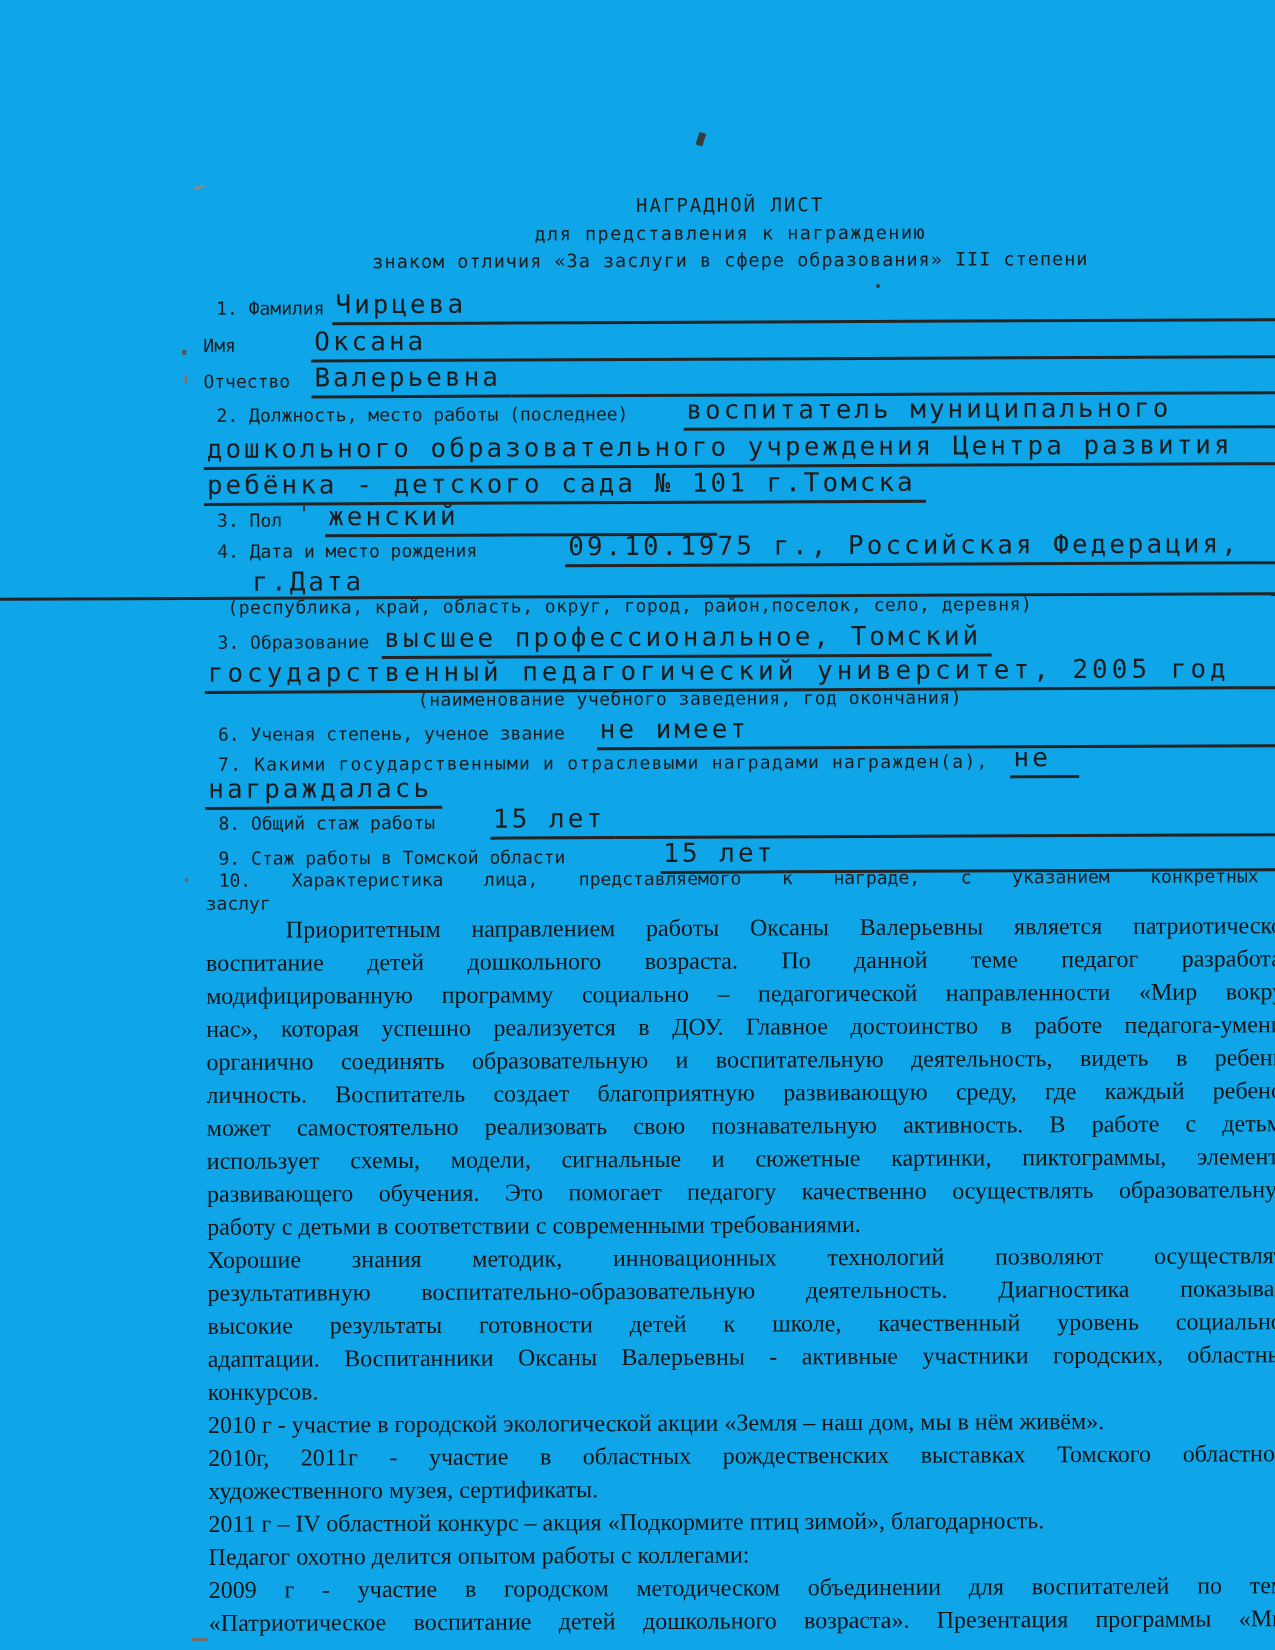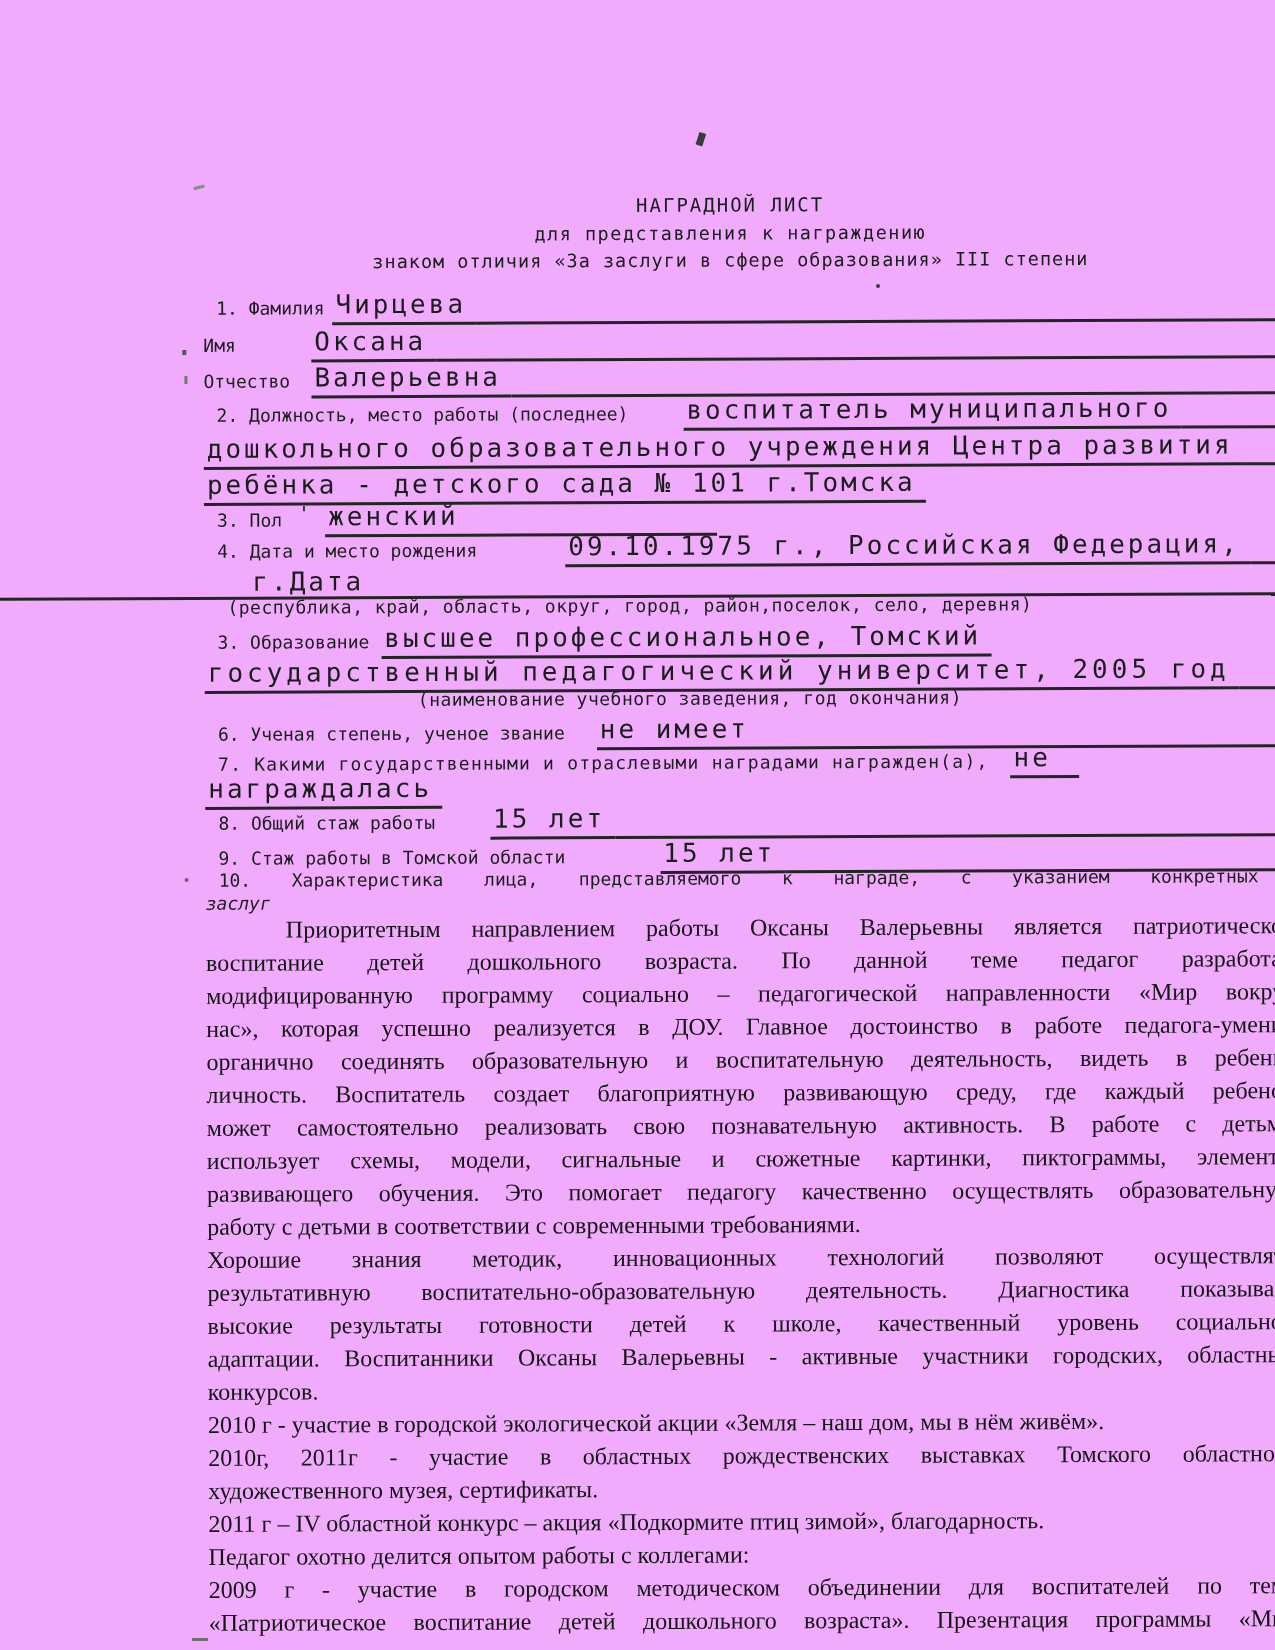--- a/index.html
+++ b/index.html
@@ -1,16 +1,16 @@
 <!DOCTYPE html>
 <html lang="ru"><head>
 <meta charset="utf-8">
 <style>
   html,body{margin:0;padding:0;background:#ffffff;}
-  .page{position:relative;width:1275px;height:1650px;background:#f0abfc;overflow:hidden;
+  .page{position:relative;width:1275px;height:1650px;background:#0ea5e9;overflow:hidden;
         font-family:"DejaVu Sans Mono",monospace;color:#1c1c1c;}
   .sheet{position:absolute;inset:0;transform:rotate(-0.25deg);transform-origin:50% 45%;}
 
   
   .tline{position:absolute;left:205px;width:1055px;text-align:center;white-space:nowrap;}
   .t1{top:194px;font-size:19px;letter-spacing:2px;}
   .t2{top:223px;font-size:18.5px;letter-spacing:1.5px;}
   .t3{top:250px;font-size:18.5px;letter-spacing:1px;}
 
   
@@ -123,21 +123,21 @@
       <span class="val" style="margin-left:55px;">15 лет</span>
       <span class="fill"></span>
     </div>
     <div class="frow" style="top:838px;left:218px;right:-18px;">
       <span class="lab">9. Стаж работы в Томской области</span>
       <span class="val" style="margin-left:95px;">15 лет</span>
       <span class="fill"></span>
     </div>
 
     <div class="jlab" style="top:868px;left:218px;width:1040px;">10. Характеристика лица, представляемого к награде, с указанием  конкретных</div>
-    <div class="plain" style="top:891px;left:205px;font-style:italic;">заслуг</div>
+    <div class="plain" style="top:891px;left:205px;">заслуг</div>
 
     <div class="bodytxt">
         <div class="bl j ind">Приоритетным направлением работы Оксаны Валерьевны является  патриотическое</div>
         <div class="bl j">воспитание детей дошкольного возраста. По данной теме педагог разработал</div>
         <div class="bl j">модифицированную программу  социально – педагогической направленности «Мир вокруг</div>
         <div class="bl j">нас», которая  успешно реализуется в ДОУ. Главное достоинство в работе педагога-умение</div>
         <div class="bl j">органично соединять образовательную и воспитательную деятельность, видеть в ребенке</div>
         <div class="bl j">личность. Воспитатель создает благоприятную развивающую среду, где каждый ребенок</div>
         <div class="bl j">может самостоятельно реализовать свою познавательную активность. В работе с детьми</div>
         <div class="bl j">использует схемы, модели, сигнальные и сюжетные картинки, пиктограммы, элементы</div>

